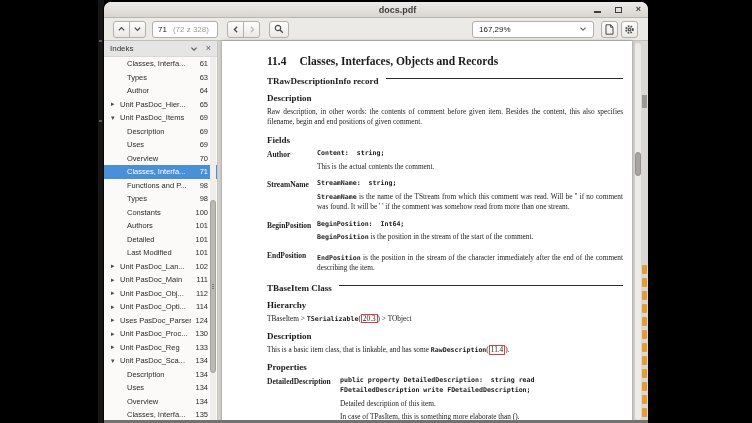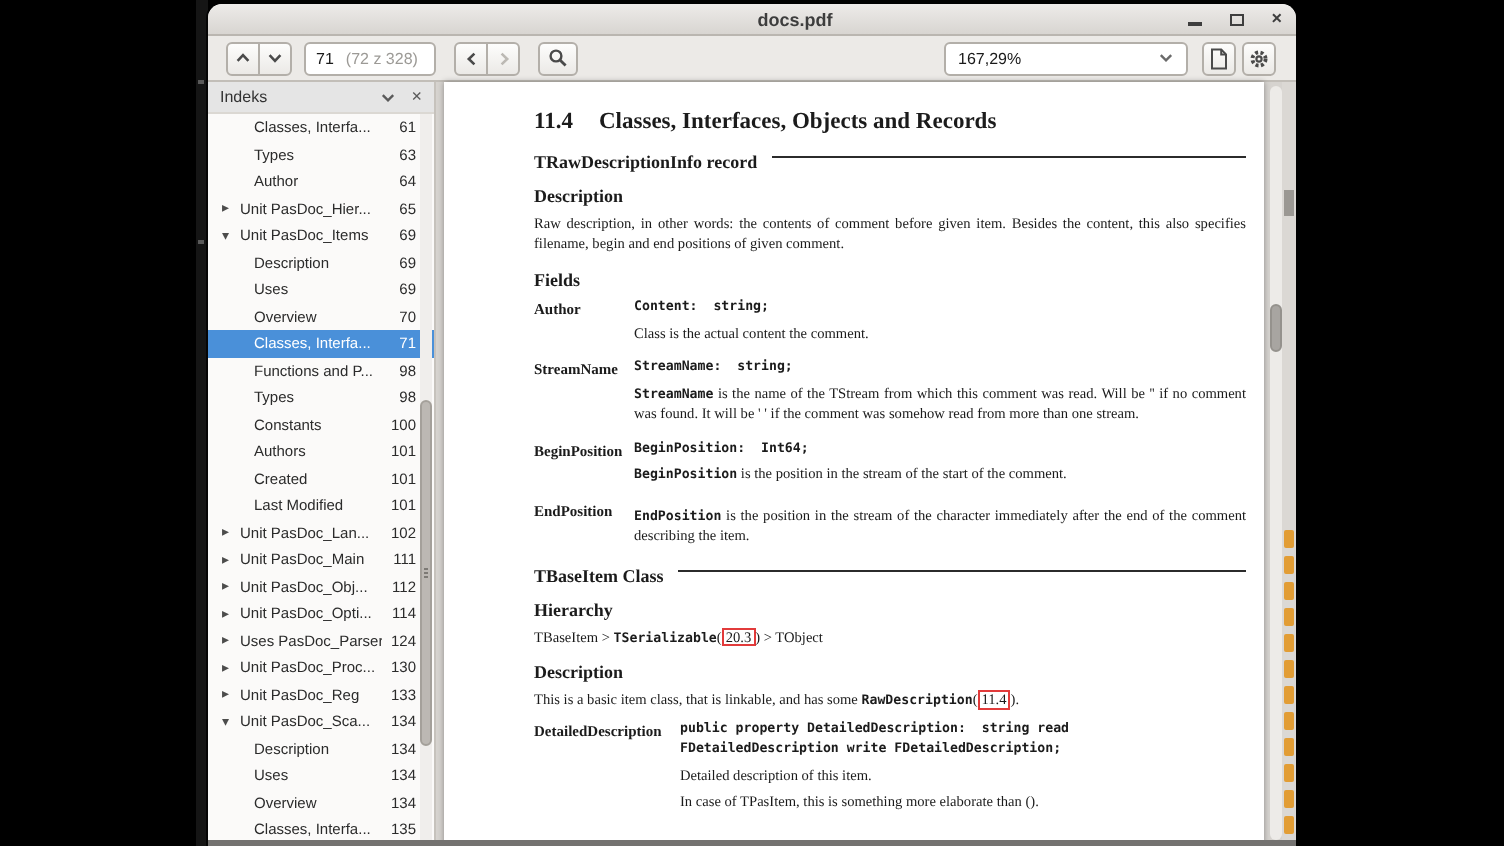--- a/index.html
+++ b/index.html
@@ -245,21 +245,21 @@
           </div>
           <div class="tree-row lvl1">
             <span class="tree-label">Constants</span>
             <span class="tree-page">100</span>
           </div>
           <div class="tree-row lvl1">
             <span class="tree-label">Authors</span>
             <span class="tree-page">101</span>
           </div>
           <div class="tree-row lvl1">
-            <span class="tree-label">Created</span>
+            <span class="tree-label">Detailed</span>
             <span class="tree-page">101</span>
           </div>
           <div class="tree-row lvl1">
             <span class="tree-label">Last Modified</span>
             <span class="tree-page">101</span>
           </div>
           <div class="tree-row lvl0">
             <span class="expander">▸</span>
             <span class="tree-label">Unit PasDoc_Lan...</span>
             <span class="tree-page">102</span>
@@ -337,21 +337,21 @@
               <span>TRawDescriptionInfo record</span>
               <span class="line"></span>
             </div>
             <div class="subhead">Description</div>
             <div class="para">Raw description, in other words: the contents of comment before given item. Besides the content, this also specifies filename, begin and end positions of given comment.</div>
             <div class="subhead">Fields</div>
             <div class="defrow">
               <div class="deflabel">Author</div>
               <div class="defbody">
                 <div class="decl">Content:  string;</div>
-                <div class="para">Class is the actual content the comment.</div>
+                <div class="para">This is the actual contents the comment.</div>
               </div>
             </div>
             <div class="defrow">
               <div class="deflabel">StreamName</div>
               <div class="defbody">
                 <div class="decl">StreamName:  string;</div>
                 <div class="para"><span class="mono">StreamName</span> is the name of the TStream from which this comment was read. Will be '' if no comment was found. It will be ' ' if the comment was somehow read from more than one stream.</div>
               </div>
             </div>
             <div class="defrow">
@@ -368,20 +368,21 @@
               </div>
             </div>
             <div class="rulehead">
               <span>TBaseItem Class</span>
               <span class="line"></span>
             </div>
             <div class="subhead">Hierarchy</div>
             <div class="para">TBaseItem &gt; <span class="mono">TSerializable</span>(<span class="linkbox">20.3</span>) &gt; TObject</div>
             <div class="subhead">Description</div>
             <div class="para">This is a basic item class, that is linkable, and has some <span class="mono">RawDescription</span>(<span class="linkbox">11.4</span>).</div>
+            <div class="subhead">Properties</div>
             <div class="defrow wide">
               <div class="deflabel">DetailedDescription</div>
               <div class="defbody">
                 <div class="decl">public property DetailedDescription:  string read
 FDetailedDescription write FDetailedDescription;</div>
                 <div class="para">Detailed description of this item.</div>
                 <div class="para">In case of TPasItem, this is something more elaborate than ().</div>
               </div>
             </div>
           </div>

